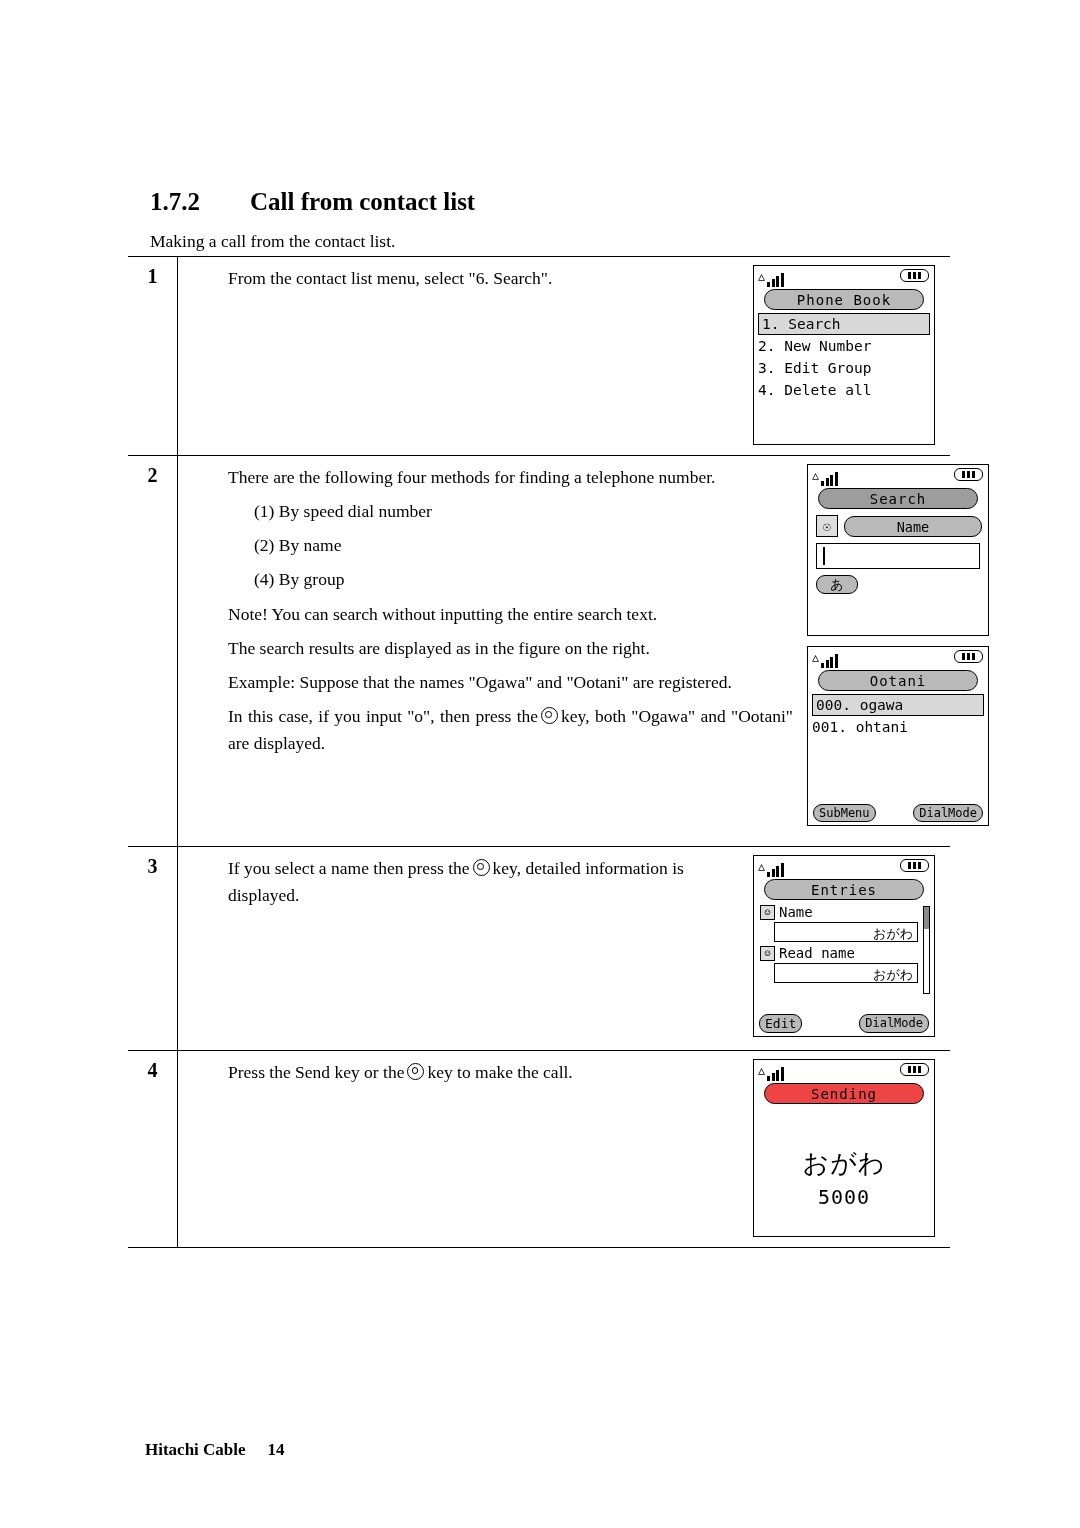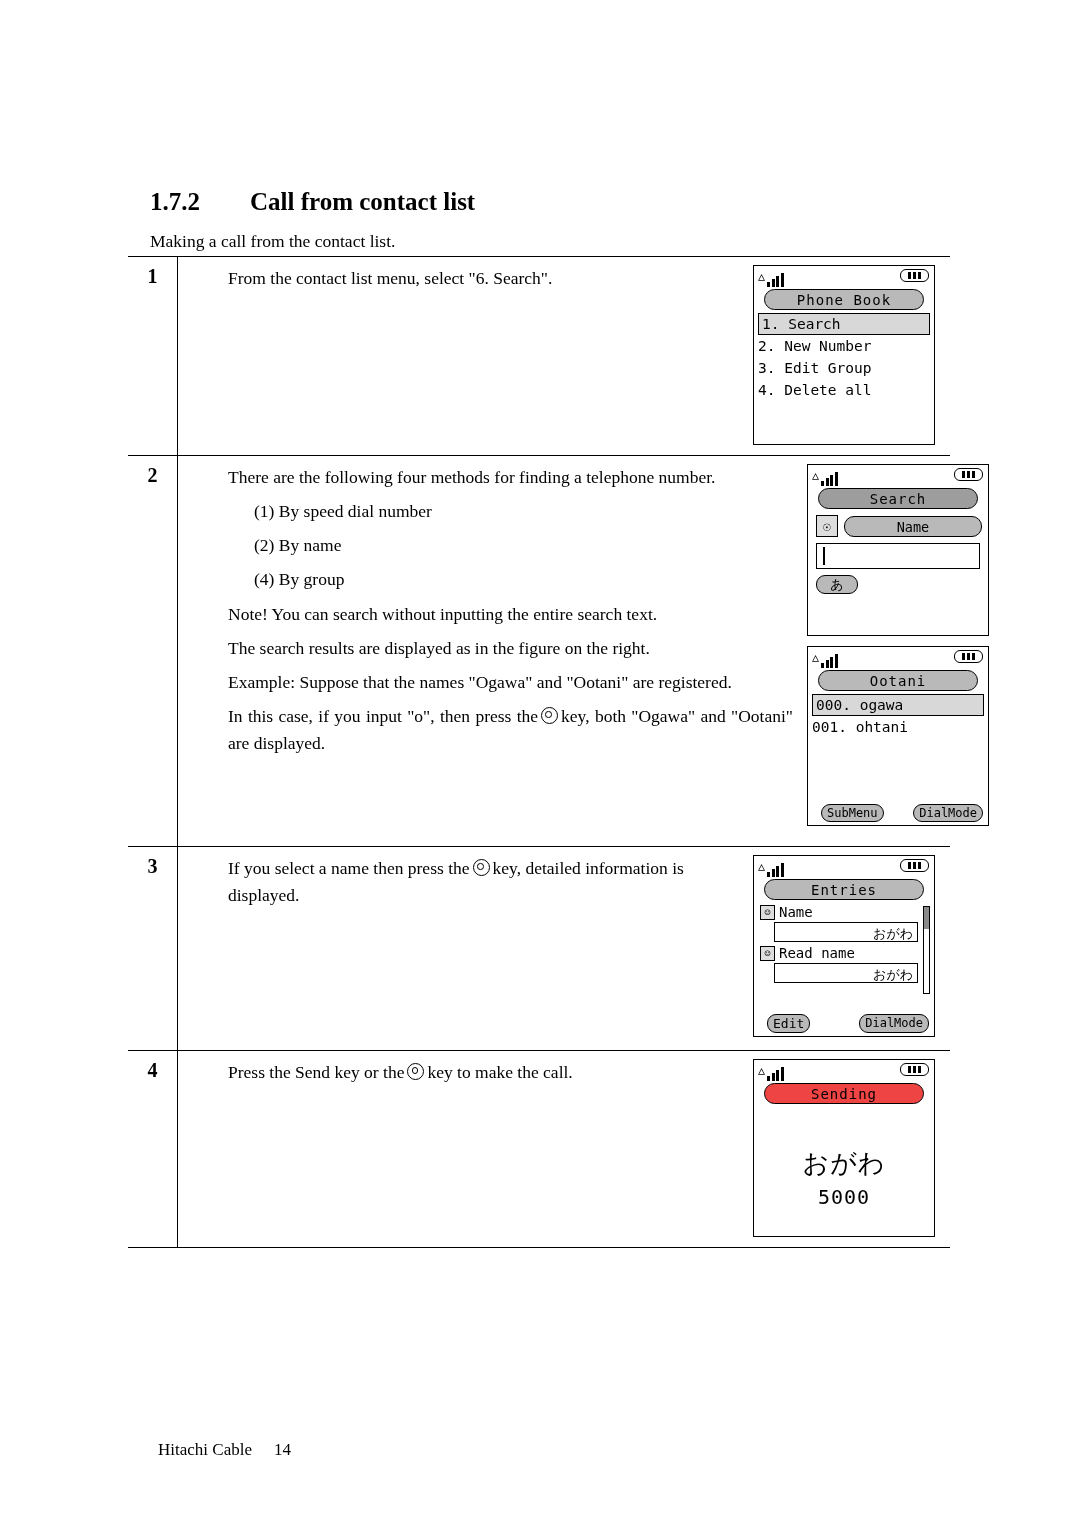--- a/index.html
+++ b/index.html
@@ -119,35 +119,35 @@
     border:1.4px solid #000; background:#d8d8d8;
     margin:0 4px; padding:0 3px;
   }
 
   
   .sbox {
     border:1.6px solid #000; background:#fff;
     box-sizing:border-box;
   }
   .softkeys {
-    position:absolute; left:8px; right:0; bottom:3px;
+    position:absolute; left:0; right:0; bottom:3px;
     display:flex; justify-content:space-between; padding:0 5px;
     box-sizing:border-box;
   }
   .softkey {
     border:1.4px solid #000; border-radius:9px;
     background:#b9b9b9; font-size:12px;
     padding:1px 5px; box-sizing:border-box;
     letter-spacing:0px;
   }
   .jp { font-family:"DejaVu Sans", sans-serif; }
 
   .footer {
-    position:absolute; left:158px; top:1440px;
-    font-weight:normal; font-size:17px;
+    position:absolute; left:145px; top:1440px;
+    font-weight:bold; font-size:17px;
   }
   .footer .pg { margin-left:22px; }
 </style>
 </head>
 <body>
 
 <div class="page">
 
   <div class="heading">
     <span class="num">1.7.2</span><span>Call from contact list</span>

